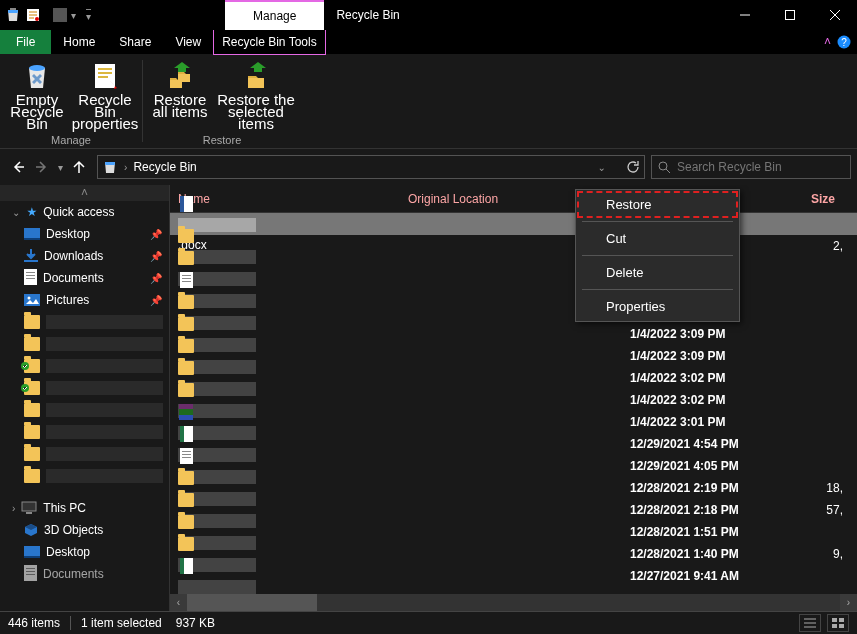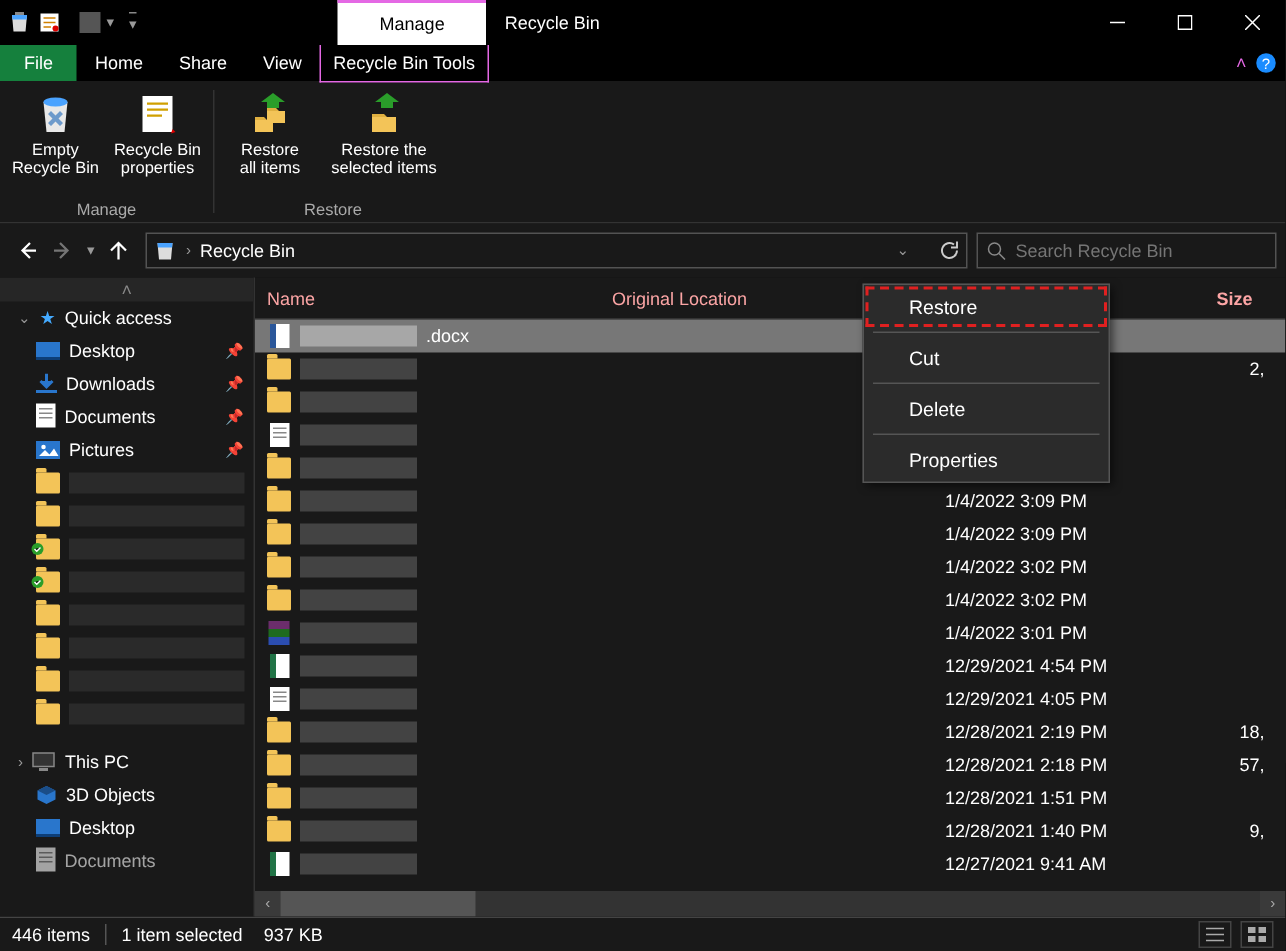--- a/index.html
+++ b/index.html
@@ -22,21 +22,21 @@
 .ribbon-tabs .context-tab { background: #000; border: 1px solid #e468e4; border-top: none; padding: 12px 8px; display: flex; align-items: center; font-size: 12px; margin-left: 0; }
 .ribbon-tabs .spacer { flex: 1; }
 .ribbon-tabs .collapse { display:flex; align-items:center; gap:6px; padding: 0 6px; }
 
 
 .ribbon-body { background: #191919; display: flex; height: 95px; border-bottom: 1px solid #333; }
 .ribbon-group { display: flex; flex-direction: column; align-items: center; padding: 4px 6px 2px 6px; }
 .ribbon-group .buttons { display: flex; gap: 6px; flex:1; }
 .ribbon-btn { display: flex; flex-direction: column; align-items: center; justify-content: flex-start; width: 62px; text-align: center; gap: 2px; padding-top: 2px; }
 .ribbon-btn .icon { height: 32px; display:flex; align-items:center; justify-content:center; }
-.ribbon-btn .lbl { font-size: 11px; line-height: 12px; white-space: pre-line; }
+.ribbon-btn .lbl { font-size: 15px; line-height: 12px; white-space: pre-line; }
 .ribbon-group .group-label { font-size: 11px; color: #aaa; padding-top: 2px; }
 .ribbon-sep { width: 1px; background: #333; margin: 6px 0; }
 
 
 .navbar { display: flex; align-items: center; height: 36px; background: #191919; padding: 0 6px; gap: 6px; }
 .navbar .nav-arrows { display:flex; gap:8px; align-items:center; padding: 0 4px;}
 .navbar .path-box { flex: 1; display: flex; align-items: center; background: #191919; border: 1px solid #535353; height: 24px; padding: 0 4px; gap: 6px; }
 .navbar .path-box .crumb { display:flex; align-items:center; gap:4px; }
 .navbar .path-box .spacer { flex:1; }
 .navbar .search-box { width: 200px; display: flex; align-items: center; background: #191919; border: 1px solid #535353; height: 24px; padding: 0 6px; gap: 6px; color: #888; }
@@ -58,25 +58,25 @@
 .filelist { flex:1; display:flex; flex-direction:column; position:relative; overflow:hidden; }
 .columns { display:flex; border-bottom: 1px solid #333; height: 28px; align-items:center; }
 .col { padding: 0 8px; font-size: 12px; color:#fca5a5; }
 .col.name { width: 230px; }
 .col.loc { width: 230px; }
 .col.date { width: 165px; }
 .col.size { flex:1; text-align:center; padding-right: 14px; font-weight: bold; }
 .rows { flex:1; position:relative; }
 .row { display:flex; align-items:center; height: 22px; }
 .row.selected { background: #777777; }
-.row .c-name { width: 230px; display:flex; align-items:center; gap:6px; padding-left: 8px; }
+.row .c-name { width: 230px; display:flex; align-items:flex-start; gap:6px; padding-left: 8px; flex-direction: column; }
 .row .c-name .obscured { background: rgba(120,120,120,0.45); height:14px; width: 78px; }
 .row.selected .c-name .obscured { background: rgba(200,200,200,0.6); }
 .row .c-loc { width: 230px; }
-.row .c-date { width: 165px; font-size:12px; }
+.row .c-date { width: 165px; font-size:12px;font-weight:bold; }
 .row .c-size { flex:1; text-align:right; padding-right:14px; font-size:12px; }
 .file-icon { width:16px; height:16px; display:inline-flex; align-items:center; justify-content:center; }
 .folder-icon { width:16px; height:14px; background:#f3c458; border-radius:1px; position:relative; }
 .folder-icon::before { content:""; position:absolute; top:-3px; left:0; width:7px; height:3px; background:#f3c458; border-radius:1px 1px 0 0;}
 .doc-icon { width:13px; height:16px; background:#fff; display:inline-block; position:relative;}
 .doc-icon.blue::after { content:""; position:absolute; left:0; top:0; width:4px; height:16px; background:#2b579a;}
 .doc-icon.green::after { content:""; position:absolute; left:0; top:0; width:4px; height:16px; background:#217346;}
 .doc-icon.generic::after { content:""; position:absolute; left:2px; top:3px; width:9px; height:1px; background:#888; box-shadow: 0 3px 0 #888, 0 6px 0 #888;}
 .rar-icon { width:14px; height:16px; background: linear-gradient(#6b2d6b 0 33%, #1e6b1e 33% 66%, #2b4db0 66% 100%); }
 .hscroll { height: 17px; background:#333; display:flex; align-items:center; }

